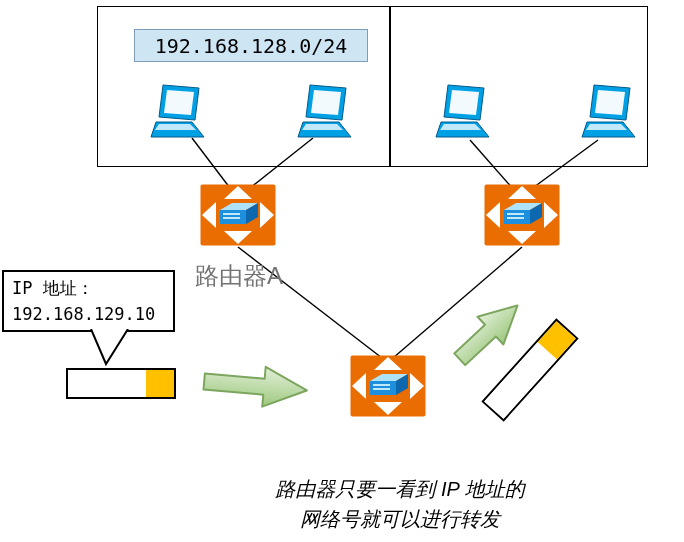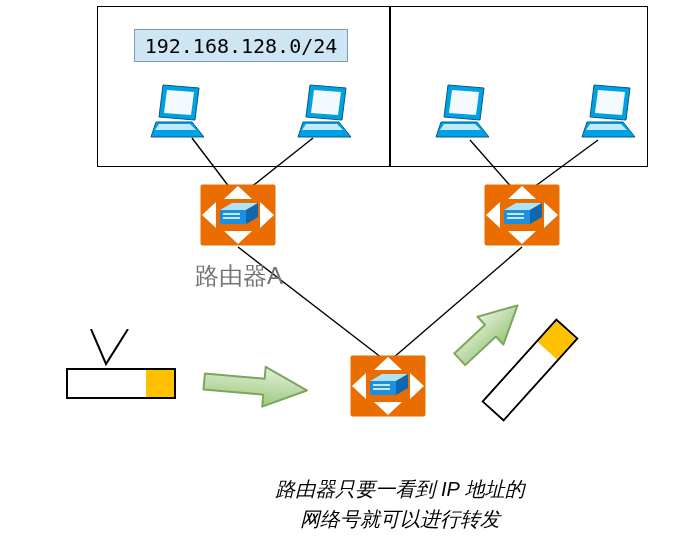--- a/index.html
+++ b/index.html
@@ -37,21 +37,21 @@
     <line x1="313" y1="138" x2="245" y2="192" stroke="#000" stroke-width="1.4"></line>
     <line x1="470" y1="140" x2="514" y2="190" stroke="#000" stroke-width="1.4"></line>
     <line x1="598" y1="140" x2="530" y2="190" stroke="#000" stroke-width="1.4"></line>
     <line x1="238" y1="247" x2="382" y2="358" stroke="#000" stroke-width="1.4"></line>
     <line x1="522" y1="247" x2="393" y2="358" stroke="#000" stroke-width="1.4"></line>
   </svg>
 
   <div class="abs net-box" style="left:97px;top:6px;width:293px;height:161px"></div>
   <div class="abs net-box" style="left:390px;top:6px;width:258px;height:161px"></div>
 
-  <div class="abs subnet-label" style="left:134px;top:29px;width:214px;height:33px">192.168.128.0/24</div>
+  <div class="abs subnet-label" style="left:134px;top:29px;width:234px;height:33px">192.168.128.0/24</div>
 
   <svg class="abs icon" style="left:146px;top:84px" width="62" height="58" viewBox="0 0 62 58">
     <polygon points="17,1 53,4 49,36 13,33" style="fill:var(--laptop-blue)" stroke="#045a8c" stroke-width="1"></polygon>
     <polygon points="21,6 48,8 45,31 18,29" fill="#f2fafe"></polygon>
     <polygon points="10,38 46,38 58,53 5,53" style="fill:var(--laptop-blue)" stroke="#045a8c" stroke-width="1"></polygon>
     <polygon points="13,40 44,40 50,46 9,46" fill="#c3e8fa"></polygon>
   </svg>
   <svg class="abs icon" style="left:293px;top:84px" width="62" height="58" viewBox="0 0 62 58">
     <polygon points="17,1 53,4 49,36 13,33" style="fill:var(--laptop-blue)" stroke="#045a8c" stroke-width="1"></polygon>
     <polygon points="21,6 48,8 45,31 18,29" fill="#f2fafe"></polygon>
@@ -105,20 +105,24 @@
     <polygon points="74,31 60,18 60,44" fill="#fff"></polygon>
     <polygon points="20,26 46,26 58,19 32,19" fill="#aee2f7"></polygon>
     <polygon points="46,26 58,19 58,33 46,40" fill="#0d68b0"></polygon>
     <rect x="20" y="26" width="26" height="14" fill="#1d8fdc"></rect>
     <rect x="23" y="29" width="17" height="2" fill="#bfe8fa"></rect>
     <rect x="23" y="33" width="17" height="2" fill="#bfe8fa"></rect>
   </svg>
 
   <div class="abs router-label" style="left:195px;top:260px">路由器A</div>
 
+  <div class="abs callout" style="left:2px;top:270px;width:173px;height:62px">
+    <div>IP 地址：</div>
+    <div>192.168.129.10</div>
+  </div>
   <svg class="abs tail" style="left:88px;top:329px" width="44" height="38" viewBox="0 0 44 38">
     <path d="M3,0 L18,35 L40,0" fill="#fff" stroke="#000" stroke-width="2"></path>
   </svg>
 
   <div class="abs packet" style="left:66px;top:368px;width:110px;height:31px">
     <div class="packet-body"></div>
     <div class="packet-seg"></div>
   </div>
 
   <svg class="abs icon" style="left:202px;top:362px;transform:rotate(5deg)" width="108" height="48" viewBox="0 0 108 48">

